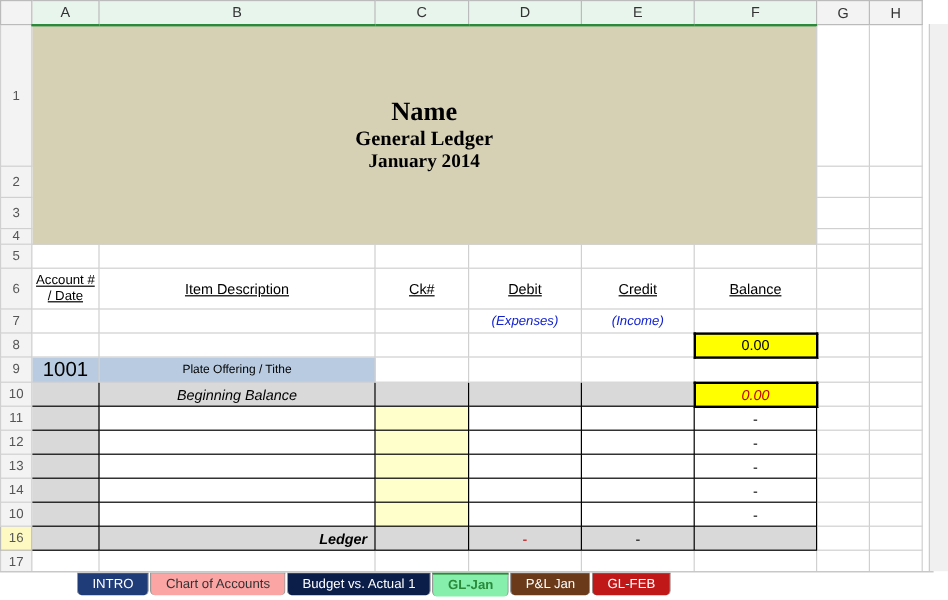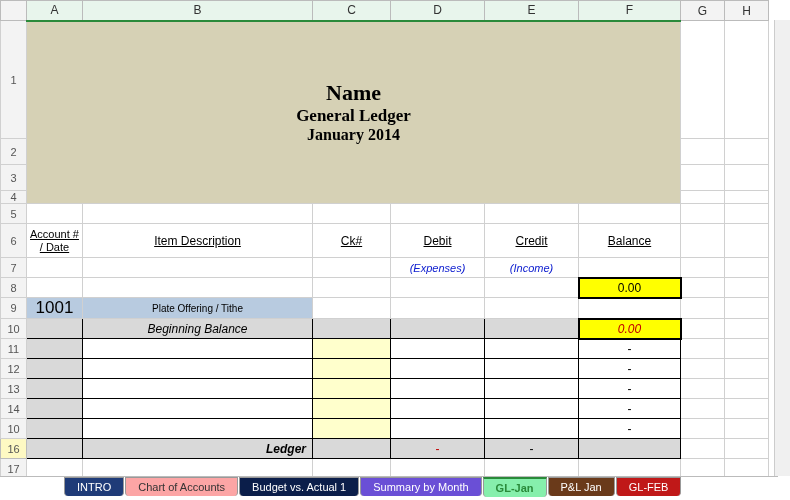--- a/index.html
+++ b/index.html
@@ -342,17 +342,16 @@
   </tr>
 </tbody>
   </table>
 
 <div class="scrollhint"></div>
 
 <div class="tabbar">
     <div class="tab" style="background: rgb(31, 59, 120); color: rgb(255, 255, 255);">INTRO</div>
     <div class="tab" style="background: #fca5a5; color: rgb(51, 51, 51);">Chart of Accounts</div>
     <div class="tab" style="background: rgb(11, 30, 74); color: rgb(255, 255, 255);">Budget vs. Actual 1</div>
-    <div class="tab" style="background: rgb(106, 79, 214); color: rgb(255, 255, 255);">Summary by Month</div>
     <div class="tab" style="background: #86efac; color: rgb(42, 138, 58); border-top: 2px solid rgb(42, 138, 58); font-weight: bold;">GL-Jan</div>
     <div class="tab" style="background: rgb(106, 58, 26); color: rgb(255, 255, 255);">P&amp;L Jan</div>
     <div class="tab" style="background: rgb(192, 24, 24); color: rgb(255, 255, 255);">GL-FEB</div>
   </div>
 
 </body></html>

